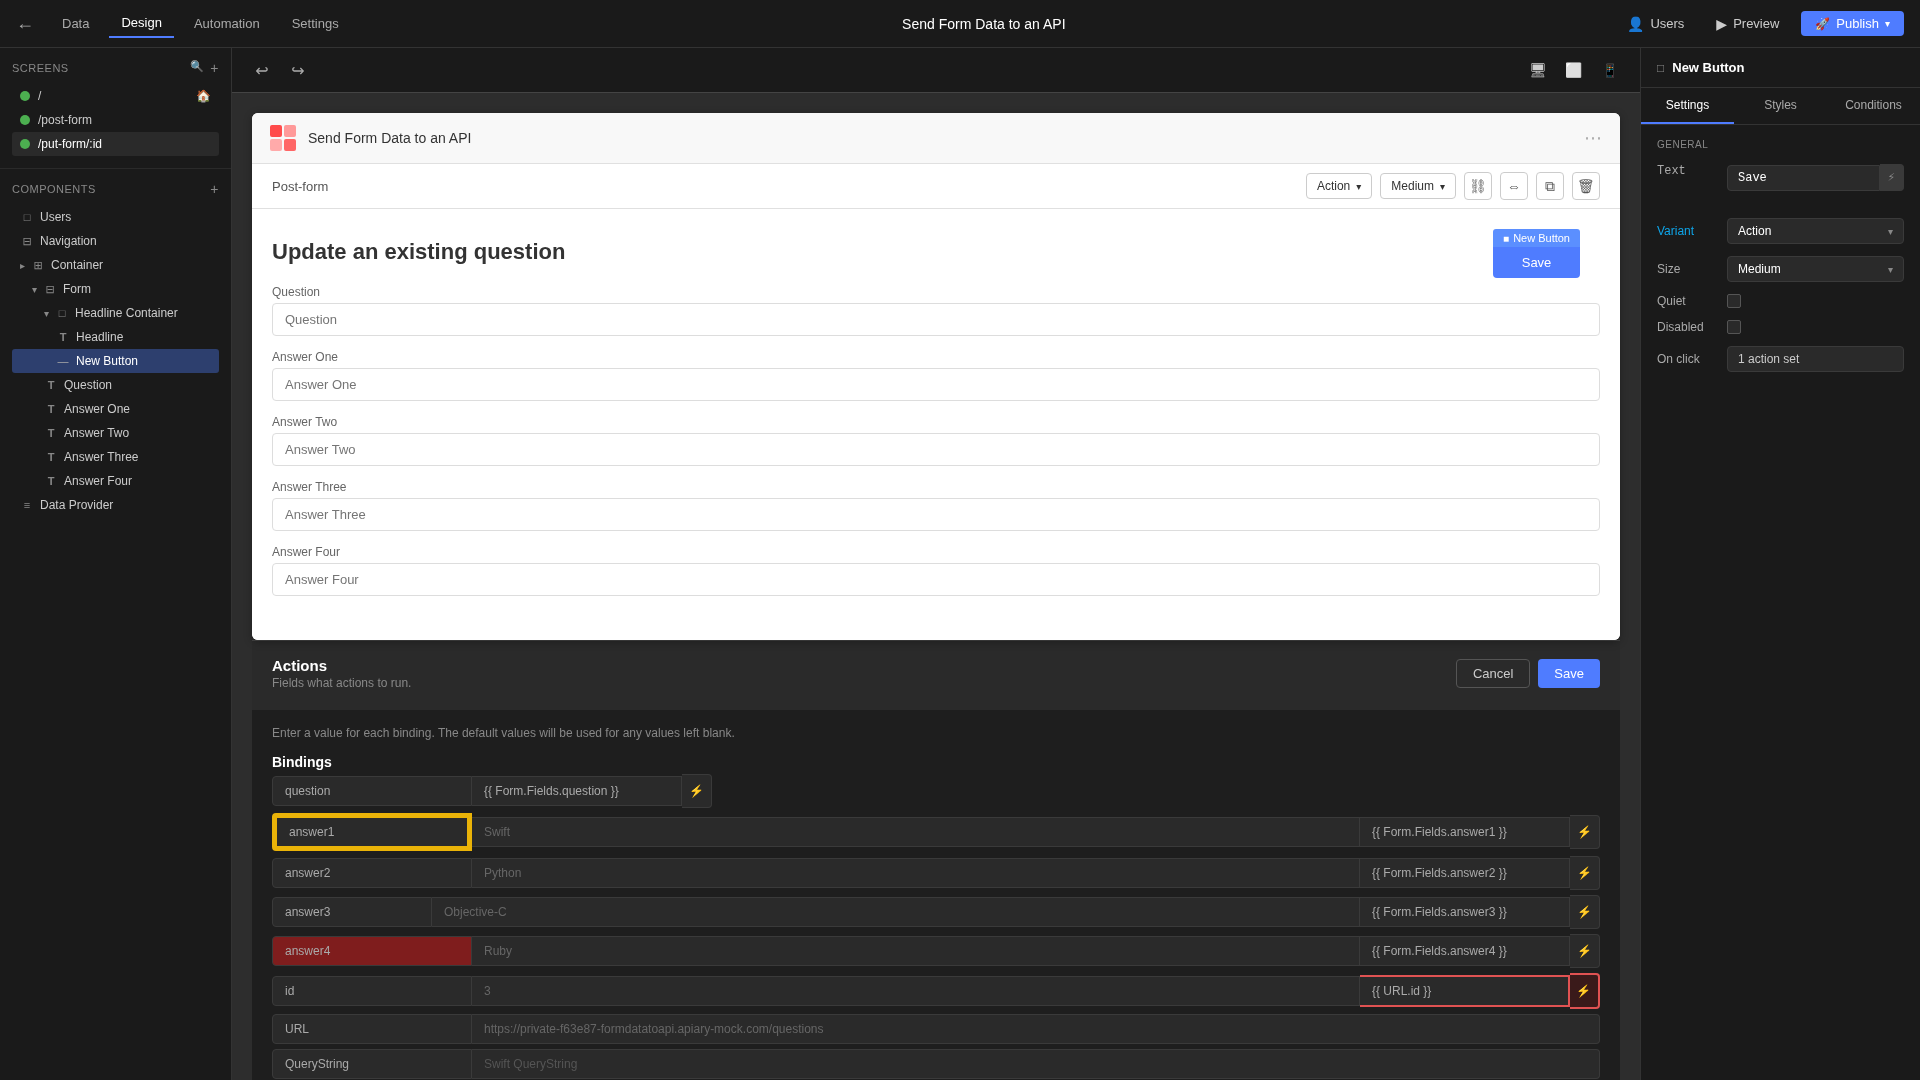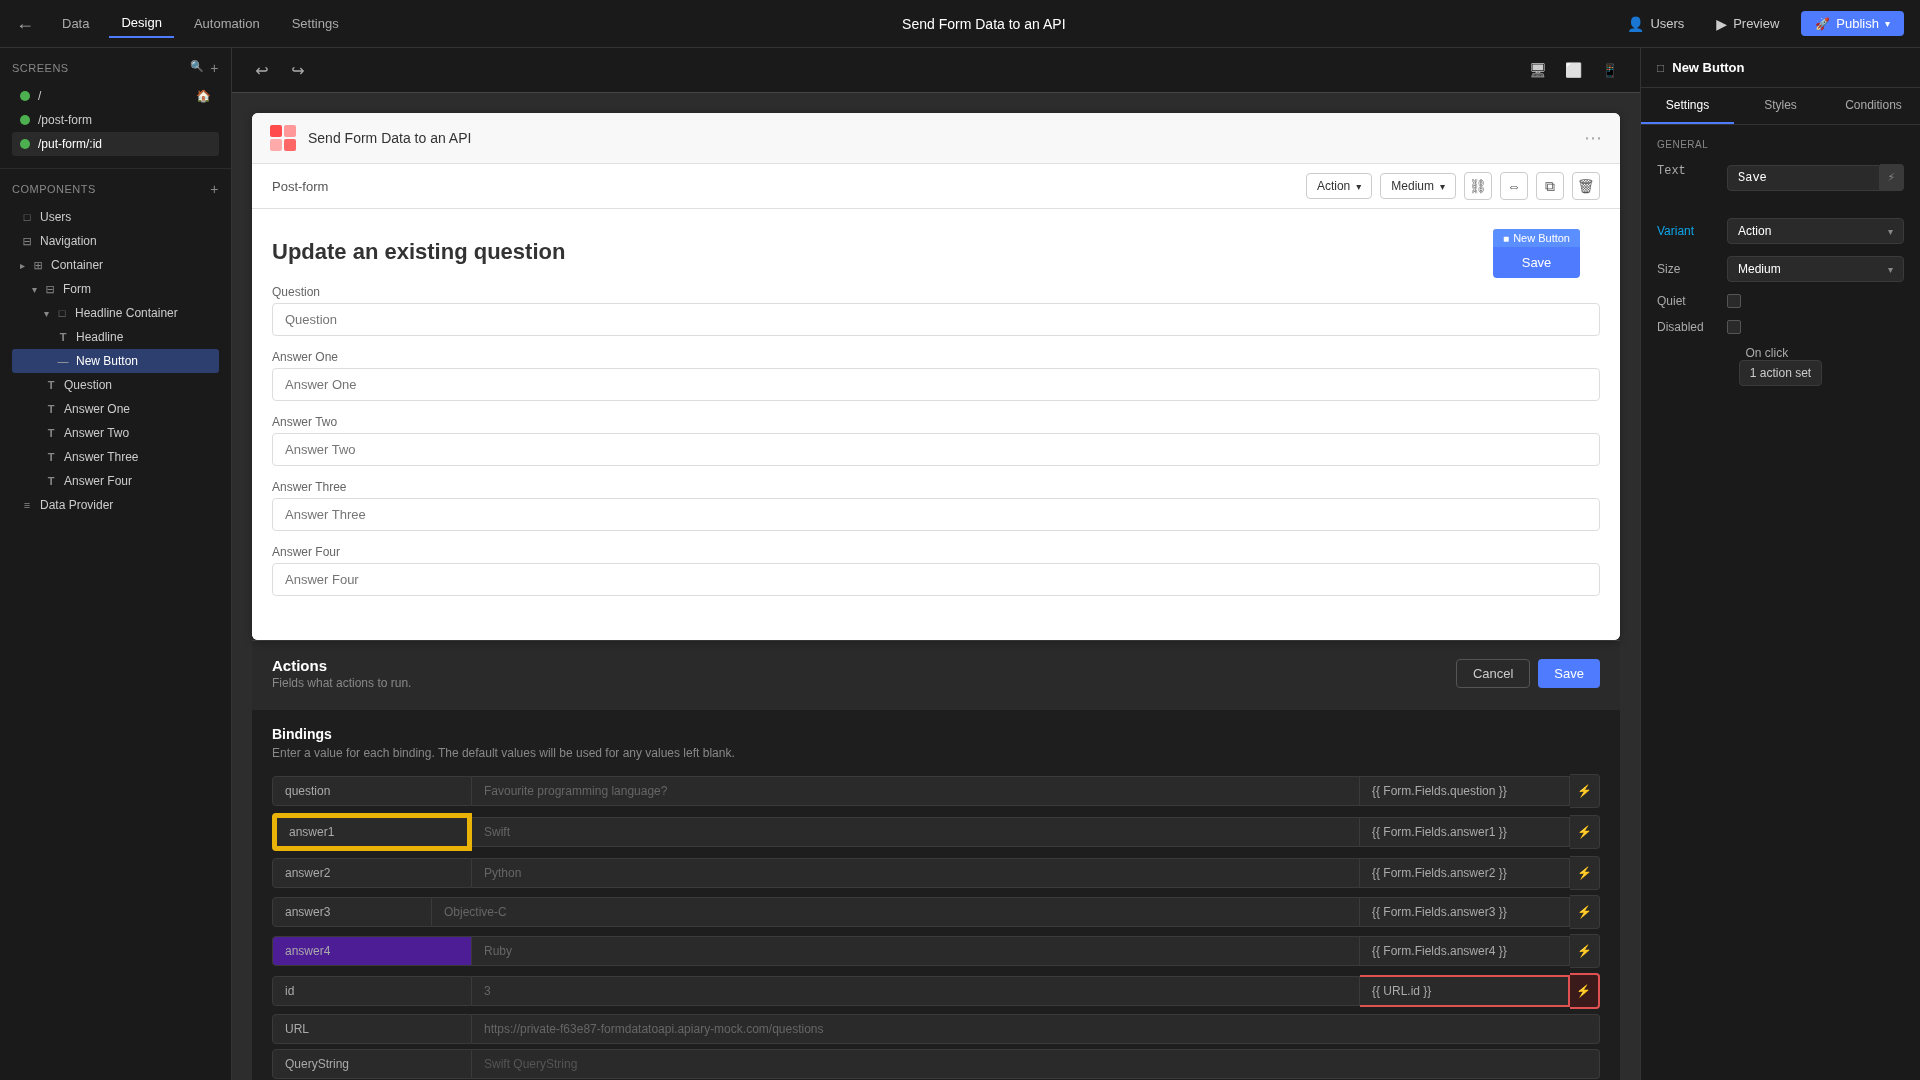--- a/index.html
+++ b/index.html
@@ -223,26 +223,25 @@
           <div style="font-size:12px; color:#888;">Fields what actions to run.</div>
         </div>
         <div style="display:flex; gap:8px;">
           <button style="border:1px solid #555; background:transparent; color:#ccc; padding:6px 16px; border-radius:4px; cursor:pointer; font-size:13px;">Cancel</button>
           <button style="background:#4f7cff; color:#fff; border:none; padding:6px 16px; border-radius:4px; cursor:pointer; font-size:13px;">Save</button>
         </div>
       </div>
     </div>
 
     <div style="background:#1e1e1e; margin:0; padding:16px 20px;">
+      <div style="font-size:12px; color:#888; margin-bottom:14px;">Enter a value for each binding. The default values will be used for any values left blank.</div>
       <div style="font-size:14px; font-weight:600; color:#fff; margin-bottom:4px;">Bindings</div>
-      <div style="font-size:12px; color:#888; margin-bottom:14px;">Enter a value for each binding. The default values will be used for any values left blank.</div>
 
       <div style="display:flex; align-items:center; margin-bottom:5px;">
         <div style="background:#2a2a2a; border:1px solid #3a3a3a; border-radius:4px 0 0 4px; padding:7px 12px; font-size:12px; color:#aaa; width:200px;">question</div>
-        <div style="background:#2a2a2a; border:1px solid #3a3a3a; border-left:none; padding:7px 12px; font-size:12px; color:#666; flex:1;">Favourite programming language?</div>
         <div style="background:#2a2a2a; border:1px solid #3a3a3a; border-left:none; padding:7px 12px; font-size:12px; color:#aaa; width:210px;">{{ Form.Fields.question }}</div>
         <div style="width:30px; height:34px; background:#2a2a2a; border:1px solid #3a3a3a; border-left:none; display:flex; align-items:center; justify-content:center; color:#888; font-size:12px; cursor:pointer; border-radius:0 4px 4px 0; flex-shrink:0;">⚡</div>
       </div>
       <div style="display:flex; align-items:center; margin-bottom:5px;">
         <div style="background:#2a2a2a; border:5px solid #eab308; border-radius:4px 0 0 4px; padding:7px 12px; font-size:12px; color:#aaa; width:200px;">answer1</div>
         <div style="background:#2a2a2a; border:1px solid #3a3a3a; border-left:none; padding:7px 12px; font-size:12px; color:#666; flex:1;">Swift</div>
         <div style="background:#2a2a2a; border:1px solid #3a3a3a; border-left:none; padding:7px 12px; font-size:12px; color:#aaa; width:210px;">{{ Form.Fields.answer1 }}</div>
         <div style="width:30px; height:34px; background:#2a2a2a; border:1px solid #3a3a3a; border-left:none; display:flex; align-items:center; justify-content:center; color:#888; font-size:12px; cursor:pointer; border-radius:0 4px 4px 0; flex-shrink:0;">⚡</div>
       </div>
       <div style="display:flex; align-items:center; margin-bottom:5px;">
@@ -251,21 +250,21 @@
         <div style="background:#2a2a2a; border:1px solid #3a3a3a; border-left:none; padding:7px 12px; font-size:12px; color:#aaa; width:210px;">{{ Form.Fields.answer2 }}</div>
         <div style="width:30px; height:34px; background:#2a2a2a; border:1px solid #3a3a3a; border-left:none; display:flex; align-items:center; justify-content:center; color:#888; font-size:12px; cursor:pointer; border-radius:0 4px 4px 0; flex-shrink:0;">⚡</div>
       </div>
       <div style="display:flex; align-items:center; margin-bottom:5px;">
         <div style="background:#2a2a2a; border:1px solid #3a3a3a; border-radius:4px 0 0 4px; padding:7px 12px; font-size:12px; color:#aaa; width:160px;">answer3</div>
         <div style="background:#2a2a2a; border:1px solid #3a3a3a; border-left:none; padding:7px 12px; font-size:12px; color:#666; flex:1;">Objective-C</div>
         <div style="background:#2a2a2a; border:1px solid #3a3a3a; border-left:none; padding:7px 12px; font-size:12px; color:#aaa; width:210px;">{{ Form.Fields.answer3 }}</div>
         <div style="width:30px; height:34px; background:#2a2a2a; border:1px solid #3a3a3a; border-left:none; display:flex; align-items:center; justify-content:center; color:#888; font-size:12px; cursor:pointer; border-radius:0 4px 4px 0; flex-shrink:0;">⚡</div>
       </div>
       <div style="display:flex; align-items:center; margin-bottom:5px;">
-        <div style="background:#4c1d95; border:1px solid #3a3a3a; border-radius:4px 0 0 4px; padding:7px 12px; font-size:12px; color:#aaa; width:200px;">answer4</div>
+        <div style="background:#7f1d1d; border:1px solid #3a3a3a; border-radius:4px 0 0 4px; padding:7px 12px; font-size:12px; color:#aaa; width:200px;">answer4</div>
         <div style="background:#2a2a2a; border:1px solid #3a3a3a; border-left:none; padding:7px 12px; font-size:12px; color:#666; flex:1;">Ruby</div>
         <div style="background:#2a2a2a; border:1px solid #3a3a3a; border-left:none; padding:7px 12px; font-size:12px; color:#aaa; width:210px;">{{ Form.Fields.answer4 }}</div>
         <div style="width:30px; height:34px; background:#2a2a2a; border:1px solid #3a3a3a; border-left:none; display:flex; align-items:center; justify-content:center; color:#888; font-size:12px; cursor:pointer; border-radius:0 4px 4px 0; flex-shrink:0;">⚡</div>
       </div>
 
       <div style="display:flex; align-items:center; margin-bottom:5px;">
         <div style="background:#2a2a2a; border:1px solid #3a3a3a; border-radius:4px 0 0 4px; padding:7px 12px; font-size:12px; color:#aaa; width:200px;">id</div>
         <div style="background:#2a2a2a; border:1px solid #3a3a3a; border-left:none; padding:7px 12px; font-size:12px; color:#666; flex:1;">3</div>
         <div style="background:#2a2a2a; border:2px solid #e05252; border-left:none; padding:7px 12px; font-size:12px; color:#aaa; width:210px;">{{ URL.id }}</div>
         <div style="width:30px; height:36px; background:#3a1a1a; border:2px solid #e05252; border-left:none; display:flex; align-items:center; justify-content:center; color:#e05252; font-size:12px; cursor:pointer; border-radius:0 4px 4px 0; flex-shrink:0;">⚡</div>
@@ -326,18 +325,18 @@
     <div style="display:flex; align-items:center; margin-bottom:12px;">
       <span style="font-size:12px; color:#aaa; width:70px; flex-shrink:0;">Quiet</span>
       <div style="width:14px; height:14px; border:1px solid #555; border-radius:2px; background:#2a2a2a; cursor:pointer;"></div>
     </div>
 
     <div style="display:flex; align-items:center; margin-bottom:12px;">
       <span style="font-size:12px; color:#aaa; width:70px; flex-shrink:0;">Disabled</span>
       <div style="width:14px; height:14px; border:1px solid #555; border-radius:2px; background:#2a2a2a; cursor:pointer;"></div>
     </div>
 
-    <div style="display:flex; align-items:center; margin-bottom:12px;flex-direction:column;">
+    <div style="display:flex; align-items:center; margin-bottom:12px;">
       <span style="font-size:12px; color:#aaa; width:70px; flex-shrink:0;">On click</span>
       <div style="flex:1; background:#2a2a2a; border:1px solid #3a3a3a; border-radius:4px; padding:5px 10px; color:#ccc; font-size:12px; cursor:pointer;">1 action set</div>
     </div>
   </div>
 </div>
 
 </body></html>

